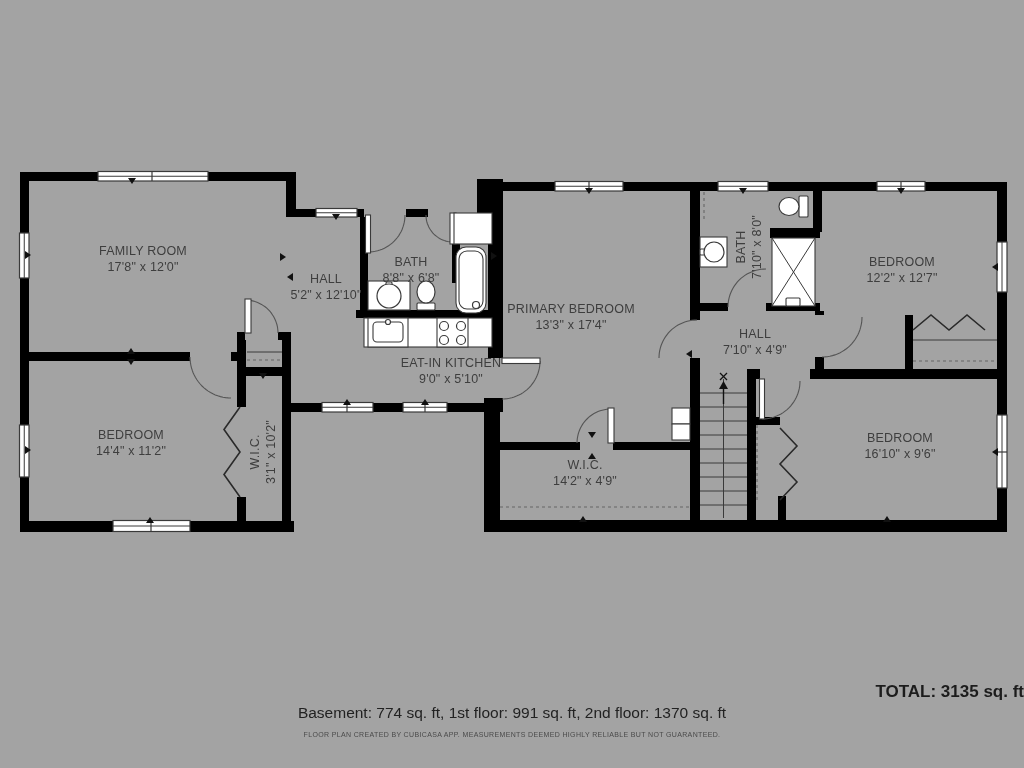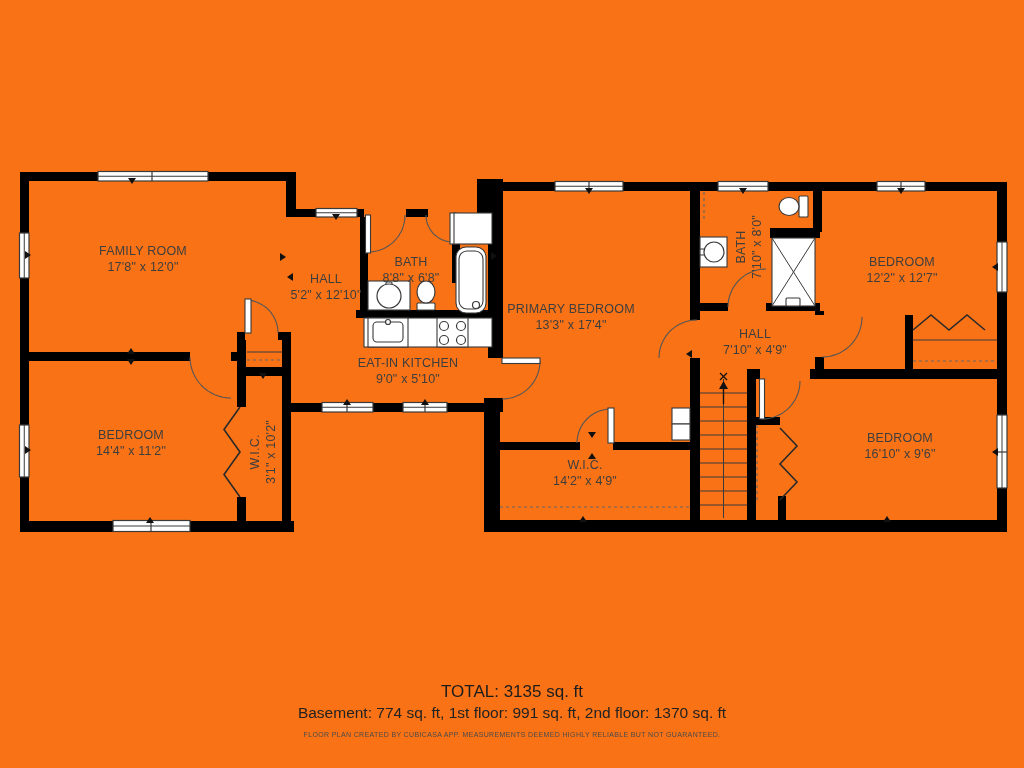--- a/index.html
+++ b/index.html
@@ -1,25 +1,25 @@
 <!DOCTYPE html>
 <html><head>
 <meta charset="utf-8">
 <style>
   html,body{margin:0;padding:0;background:#fff;}
-  #stage{position:relative;width:1024px;height:768px;background:#f97316;overflow:hidden;
+  #stage{position:relative;width:1024px;height:768px;background:#a3a3a3;overflow:hidden;
          font-family:"Liberation Sans", sans-serif;}
   #plan-svg{position:absolute;left:0;top:0;}
   .room-label{position:absolute;transform:translate(-50%,-50%);text-align:center;
               color:#3e3e3e;font-size:12.5px;line-height:15.5px;letter-spacing:.2px;white-space:nowrap;}
   .room-label.vert{transform:translate(-50%,-50%) rotate(-90deg);}
   .room-name{display:block;}
   .room-dims{display:block;}
   #footer{position:absolute;left:0;top:682px;width:1024px;text-align:center;color:#1c1c1c;}
-  #footer .total{font-size:17px;font-weight:400;margin:0 0 2px 0;}
+  #footer .total{font-size:17px;font-weight:700;margin:0 0 2px 0;text-align:right;}
   #footer .line{font-size:15.5px;margin:0 0 1px 0;color:#222;}
   #footer .disclaimer{font-size:7px;color:#4a4a4a;letter-spacing:.35px;margin-top:9px;}
 </style>
 </head>
 <body>
 
 <div id="stage">
   <div id="plan-canvas">
       <svg width="1024" height="768" id="plan-svg">
         <rect x="20" y="172" width="78" height="9" fill="#000000"></rect>
@@ -209,21 +209,21 @@
     <span class="room-dims">17'8" x 12'0"</span>
   </div>
   <div class="room-label" style="left:326px;top:287px">
     <span class="room-name">HALL</span>
     <span class="room-dims">5'2" x 12'10"</span>
   </div>
   <div class="room-label" style="left:411px;top:270px">
     <span class="room-name">BATH</span>
     <span class="room-dims">8'8" x 6'8"</span>
   </div>
-  <div class="room-label" style="left:408px;top:371px">
+  <div class="room-label" style="left:451px;top:371px">
     <span class="room-name">EAT-IN KITCHEN</span>
     <span class="room-dims">9'0" x 5'10"</span>
   </div>
   <div class="room-label" style="left:131px;top:443px">
     <span class="room-name">BEDROOM</span>
     <span class="room-dims">14'4" x 11'2"</span>
   </div>
   <div class="room-label vert" style="left:263px;top:452px">
     <span class="room-name">W.I.C.</span>
     <span class="room-dims">3'1" x 10'2"</span>

